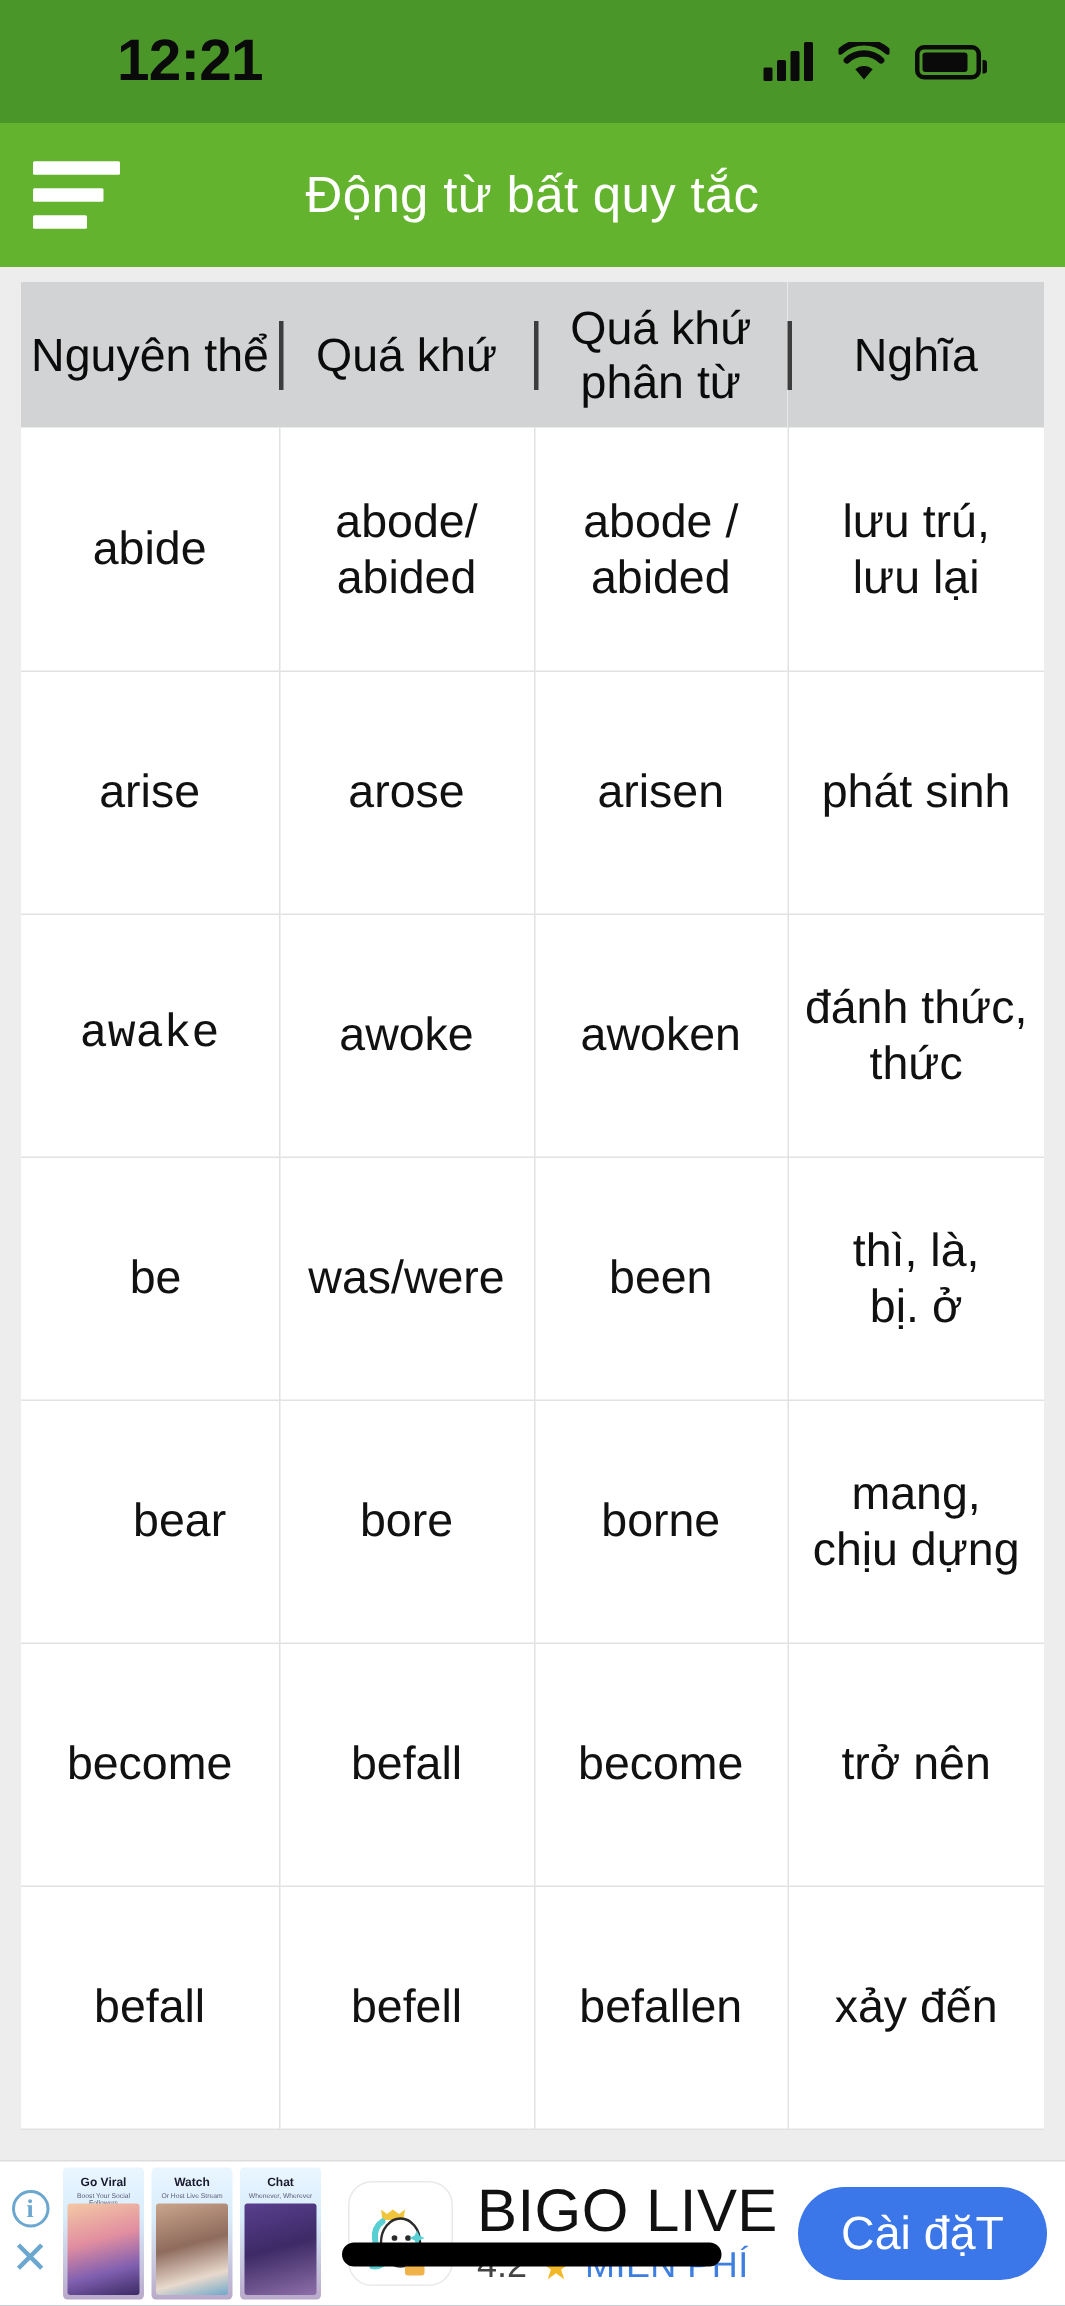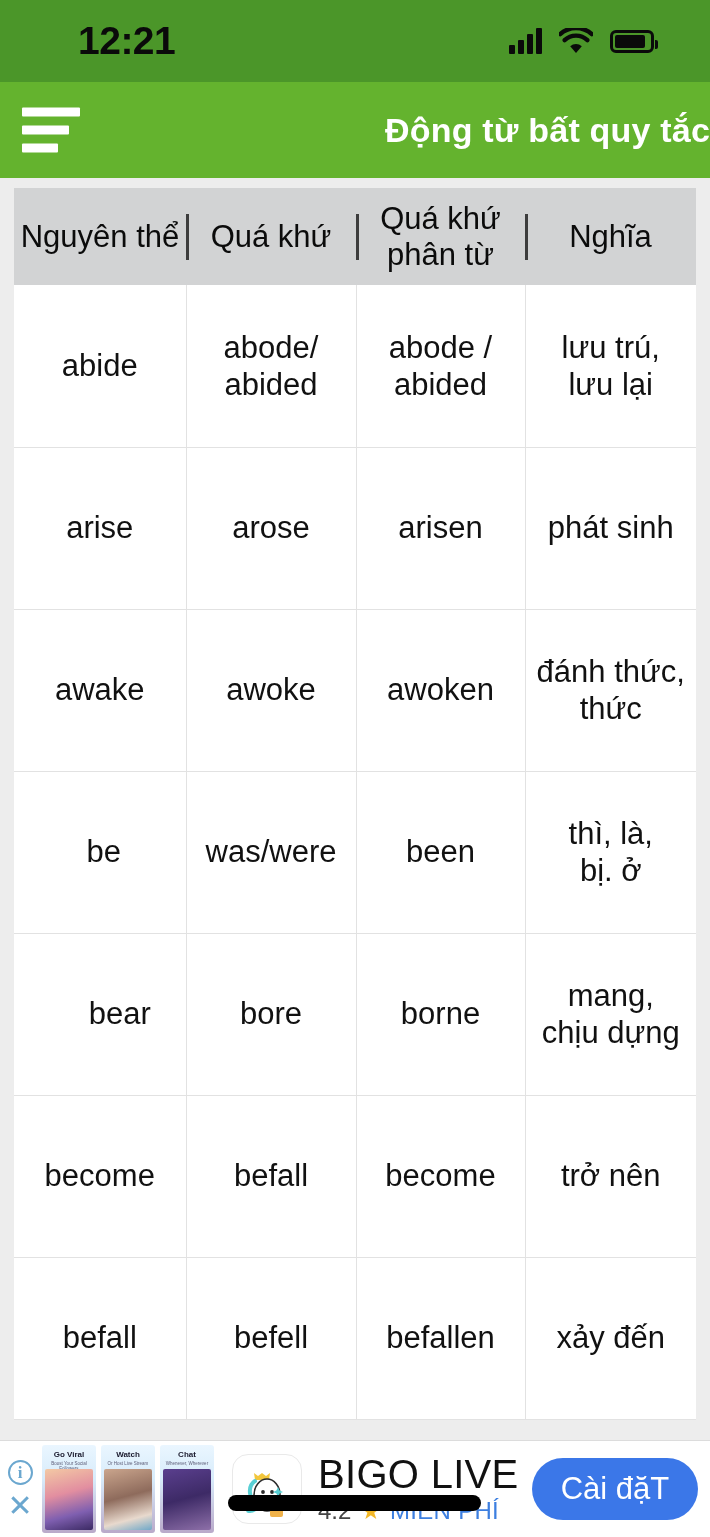--- a/index.html
+++ b/index.html
@@ -37,22 +37,22 @@
     height:96px; background:#64b32e;
     display:flex; align-items:center; position:relative;
   }
   .hamburger{ position:absolute; left:22px; top:50%; transform:translateY(-50%);
               width:58px; display:flex; flex-direction:column; gap:9px; cursor:pointer; }
   .hamburger b{ display:block; height:9px; background:#ffffff; border-radius:1px; }
   .hamburger b:nth-child(1){ width:58px; }
   .hamburger b:nth-child(2){ width:47px; }
   .hamburger b:nth-child(3){ width:36px; }
   .appbar-title{
-    width:100%; text-align:right; color:#ffffff;
-    font-size:34px; font-weight:700; letter-spacing:0.2px;
+    width:100%; text-align:center; color:#ffffff;
+    font-size:34px; font-weight:400; letter-spacing:0.2px;
   }
 
   
   .content{ position:absolute; top:178px; left:0; right:0; bottom:97px;
             background:#ededed; padding:10px 14px 0 14px; overflow:hidden; }
   table.verbs{ width:682px; border-collapse:collapse; background:#ffffff; table-layout:fixed; }
   table.verbs col.c1{ width:172px; }
   table.verbs col.c2{ width:170px; }
   table.verbs col.c3{ width:169px; }
   table.verbs col.c4{ width:171px; }
@@ -193,21 +193,21 @@
             <td style="white-space: pre-line;">lưu trú,
 lưu lại</td>
           </tr>
           <tr>
             <td style="white-space: pre-line;">arise</td>
             <td style="white-space: pre-line;">arose</td>
             <td style="white-space: pre-line;">arisen</td>
             <td style="white-space: pre-line;">phát sinh</td>
           </tr>
           <tr>
-            <td style="white-space: pre-line;">awake</td>
+            <td style="white-space: pre-line; font-family: Liberation Mono, monospace;">awake</td>
             <td style="white-space: pre-line;">awoke</td>
             <td style="white-space: pre-line;">awoken</td>
             <td style="white-space: pre-line;">đánh thức,
 thức</td>
           </tr>
           <tr>
             <td style="white-space: pre-line; padding-left: 16px;">be</td>
             <td style="white-space: pre-line;">was/were</td>
             <td style="white-space: pre-line;">been</td>
             <td style="white-space: pre-line;">thì, là,

